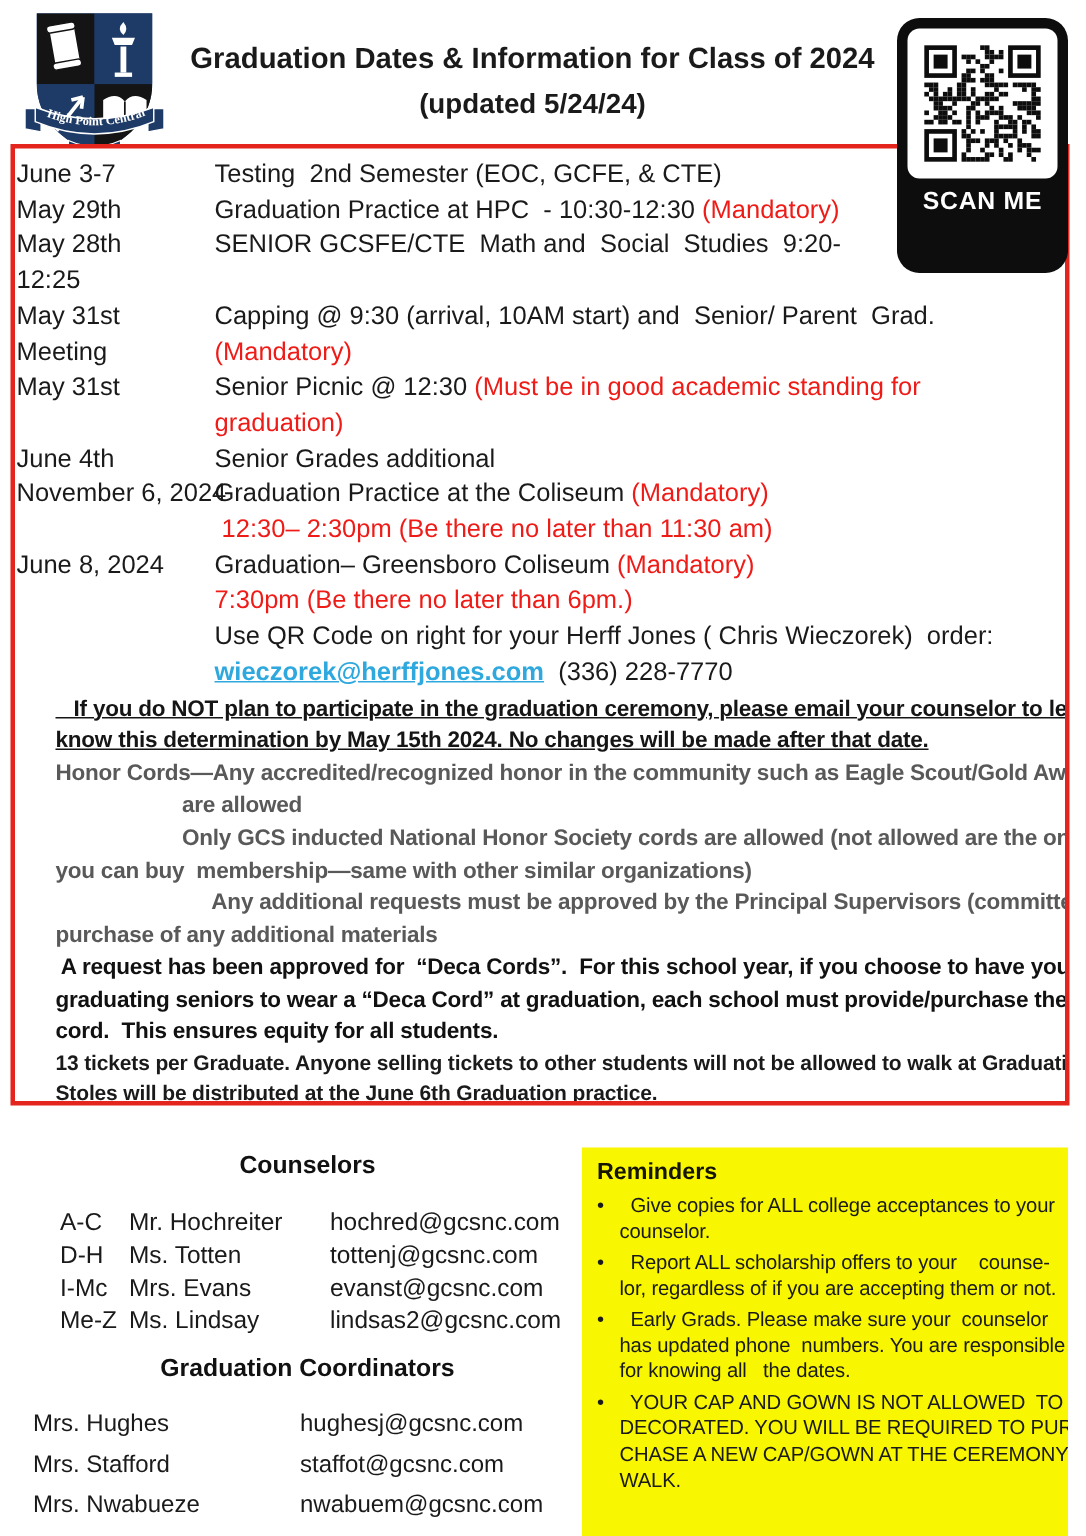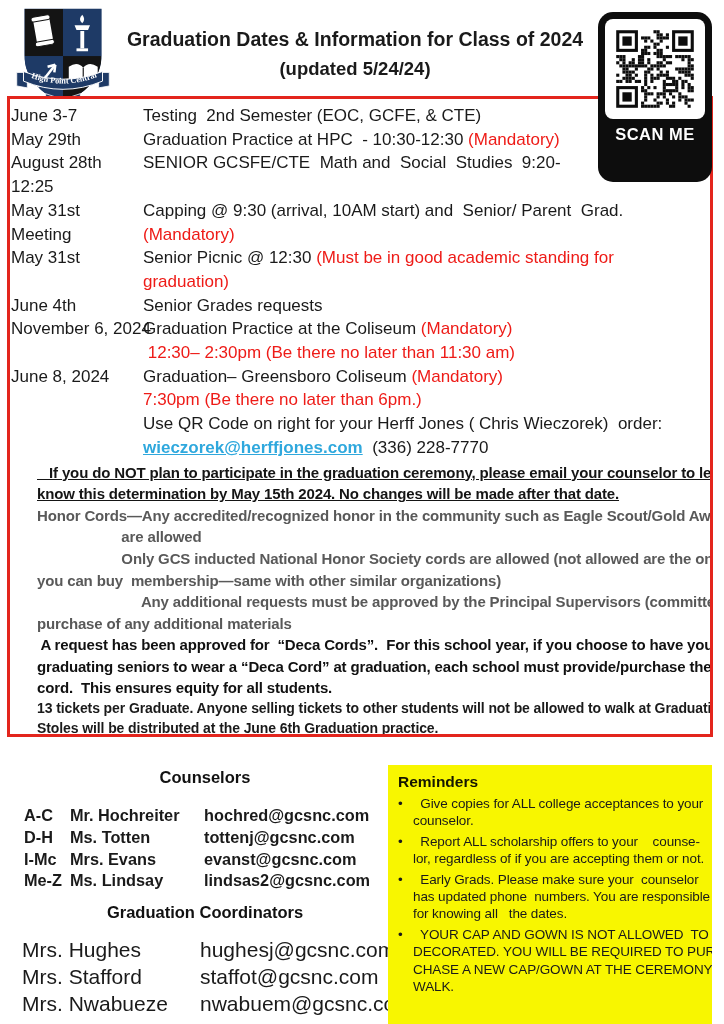--- a/index.html
+++ b/index.html
@@ -43,23 +43,23 @@
   .notice{font-weight:bold;white-space:pre;font-size:15px;letter-spacing:-0.15px;line-height:21.6px;}
   .n-underline{text-decoration:underline;color:#151515;}
   .n-gray{color:var(--gray_text);}
   .n-black{color:#111;}
   .n-small{font-size:14px;line-height:19.6px;letter-spacing:-0.1px;}
   
   .contacts{position:absolute;left:0;top:757px;width:392px;}
   .contacts h3{margin:10px 0 0 0;text-align:center;width:410px;
     font-size:16.5px;font-weight:bold;color:#111;line-height:21px;}
   .coun-grid{display:grid;grid-template-columns:46px 134px auto;
-    margin:17px 0 0 24px;font-size:16.3px;line-height:21.8px;white-space:pre;font-weight:bold;}
+    margin:17px 0 0 40px;font-size:16.3px;line-height:21.8px;white-space:pre;}
   .coord-grid{display:grid;grid-template-columns:178px auto;
-    margin:13px 0 0 22px;font-size:21px;line-height:27px;white-space:pre;}
+    margin:13px 0 0 22px;font-size:16px;line-height:27px;white-space:pre;}
   
   .reminders{
     position:absolute;left:388px;top:765px;width:324px;height:326px;
     background:var(--yellow);box-sizing:border-box;padding:7px 10px;overflow:hidden;
   }
   .rem-title{font-size:15.5px;font-weight:bold;color:#151500;line-height:20px;}
   .bullet{display:flex;margin-top:3px;}
   .bullet-dot{flex:none;width:15px;font-size:13.5px;line-height:17.4px;}
   .bullet-text{flex:1;font-size:13.5px;line-height:17.4px;letter-spacing:-0.1px;white-space:pre;}
 </style>
@@ -350,21 +350,21 @@
     <div id="schedule">
         <div class="sched-row">
           <div class="sched-date">June 3-7</div>
           <div class="sched-desc"><span class="seg-black">Testing  2nd Semester (EOC, GCFE, &amp; CTE)</span></div>
         </div>
         <div class="sched-row">
           <div class="sched-date">May 29th</div>
           <div class="sched-desc"><span class="seg-black">Graduation Practice at HPC  - 10:30-12:30 </span><span class="seg-red">(Mandatory)</span></div>
         </div>
         <div class="sched-row">
-          <div class="sched-date">August 28th</div>
+          <div class="sched-date">May 28th</div>
           <div class="sched-desc"><span class="seg-black">SENIOR GCSFE/CTE  Math and  Social  Studies  9:20-</span></div>
         </div>
         <div class="sched-row">
           <div class="sched-date">12:25</div>
           <div class="sched-desc"></div>
         </div>
         <div class="sched-row">
           <div class="sched-date">May 31st</div>
           <div class="sched-desc"><span class="seg-black">Capping @ 9:30 (arrival, 10AM start) and  Senior/ Parent  Grad.</span></div>
         </div>
@@ -375,21 +375,21 @@
         <div class="sched-row">
           <div class="sched-date">May 31st</div>
           <div class="sched-desc"><span class="seg-black">Senior Picnic @ 12:30 </span><span class="seg-red">(Must be in good academic standing for</span></div>
         </div>
         <div class="sched-row">
           <div class="sched-date"></div>
           <div class="sched-desc"><span class="seg-red">graduation)</span></div>
         </div>
         <div class="sched-row">
           <div class="sched-date">June 4th</div>
-          <div class="sched-desc"><span class="seg-black">Senior Grades requests</span></div>
+          <div class="sched-desc"><span class="seg-black">Senior Grades additional</span></div>
         </div>
         <div class="sched-row">
           <div class="sched-date">November 6, 2024</div>
           <div class="sched-desc"><span class="seg-black">Graduation Practice at the Coliseum </span><span class="seg-red">(Mandatory)</span></div>
         </div>
         <div class="sched-row">
           <div class="sched-date"></div>
           <div class="sched-desc"><span class="seg-red"> 12:30– 2:30pm (Be there no later than 11:30 am)</span></div>
         </div>
         <div class="sched-row">

